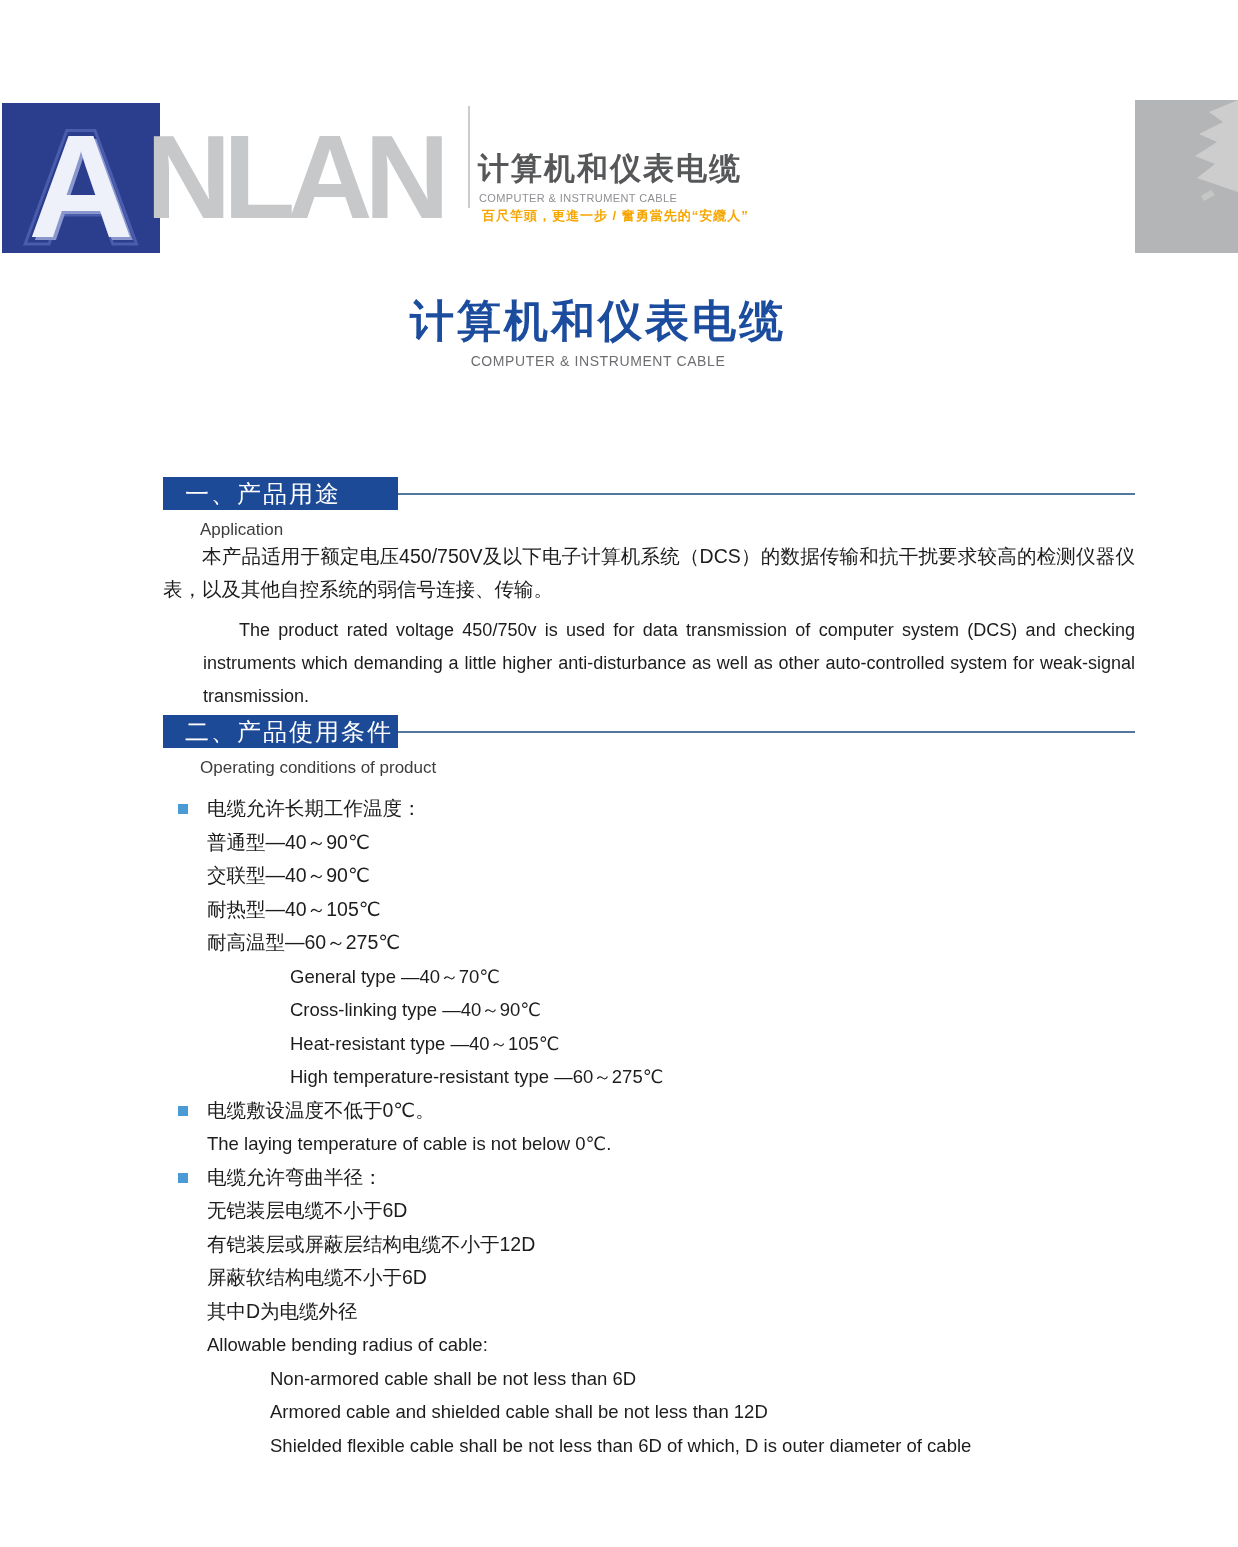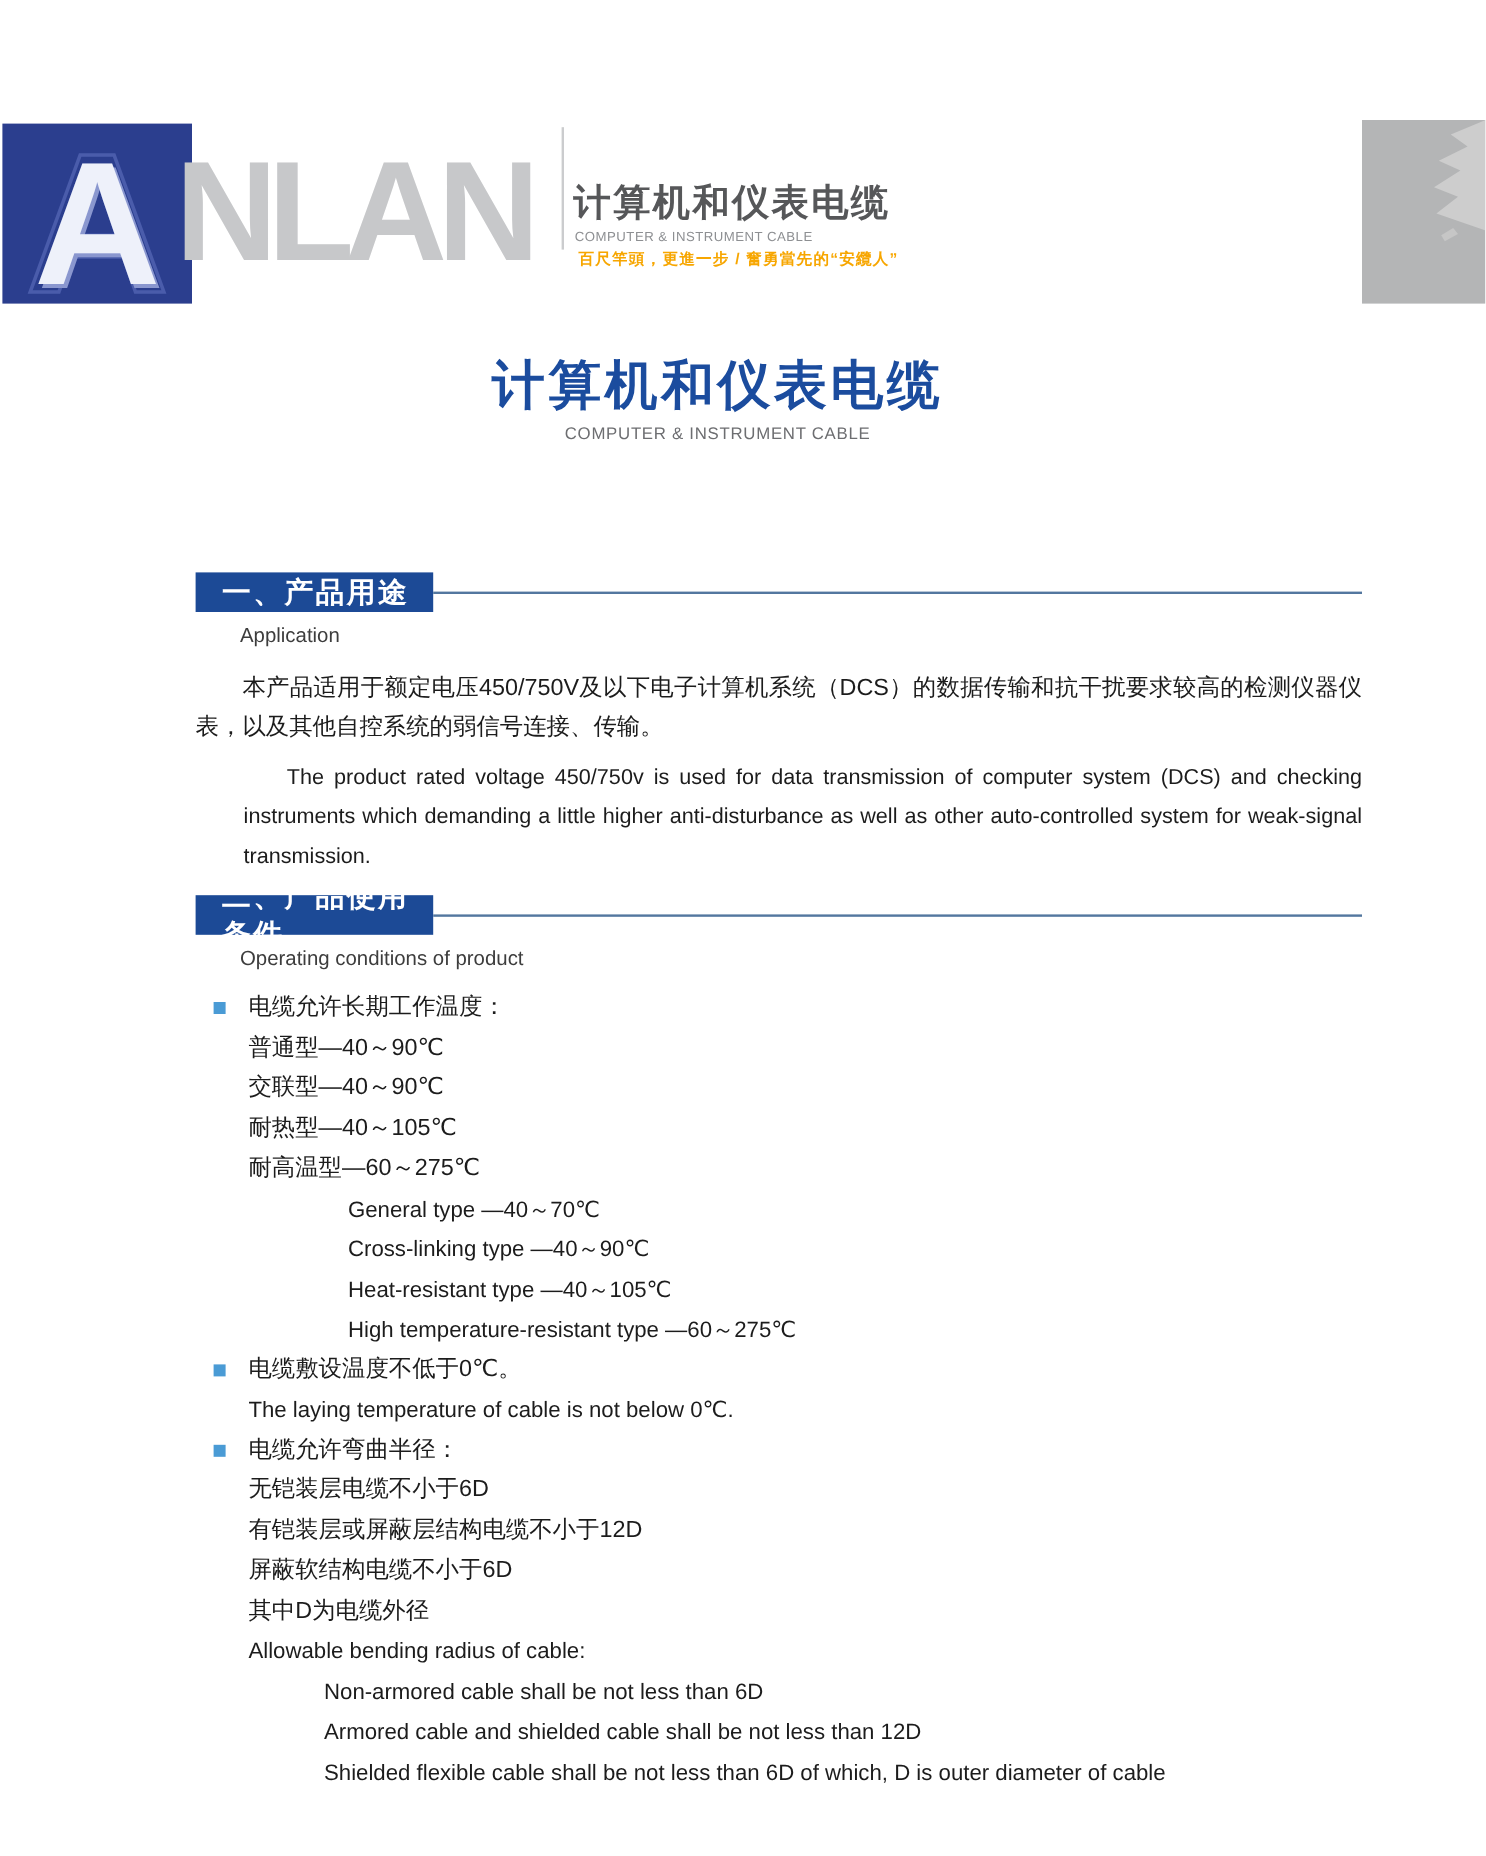--- a/index.html
+++ b/index.html
@@ -57,32 +57,32 @@
   }
   .main-sub {
     position:absolute; left:0; top:353px; width:1196px; text-align:center;
     font-size:14px; color:#6d6e71; letter-spacing:0.6px;
   }
 
   
   .content { position:absolute; left:163px; top:477px; width:972px; }
 
   .sec-head { display:flex; align-items:center; }
-  .sec-head.second { margin-top:16px; }
+  .sec-head.second { margin-top:2px; }
   .sec-box {
-    flex:none; width:198px; height:33px; background:#1c4a96; color:#ffffff;
-    font-size:24px; font-weight:bold; letter-spacing:2px;
+    flex:none; width:235px; height:33px; background:#1c4a96; color:#ffffff;
+    font-size:24px; font-weight:normal; letter-spacing:2px;
     display:flex; align-items:center; padding-left:22px;
   }
   .sec-line { flex:1; height:2px; background:#53779f; }
 
   .sub-en { margin:10px 0 0 37px; font-size:17px; color:#3d3d3d; }
 
   .para-zh {
-    margin-top:17px; font-size:19.5px; line-height:33px; text-indent:2em;
+    font-size:19.5px; line-height:33px; text-indent:2em;
     text-align:justify; color:#1c1c1c;
   }
   .para-en {
     margin-top:8px; font-size:18px; line-height:33px; text-indent:2em;
     text-align:justify; color:#1c1c1c;margin-left:40px;
   }
 
   .blist { margin-top:14px; font-size:19.5px; color:#1c1c1c; }
   .line { position:relative; line-height:33.5px; padding-left:44px; }
   .line.en { font-size:18.5px; }

